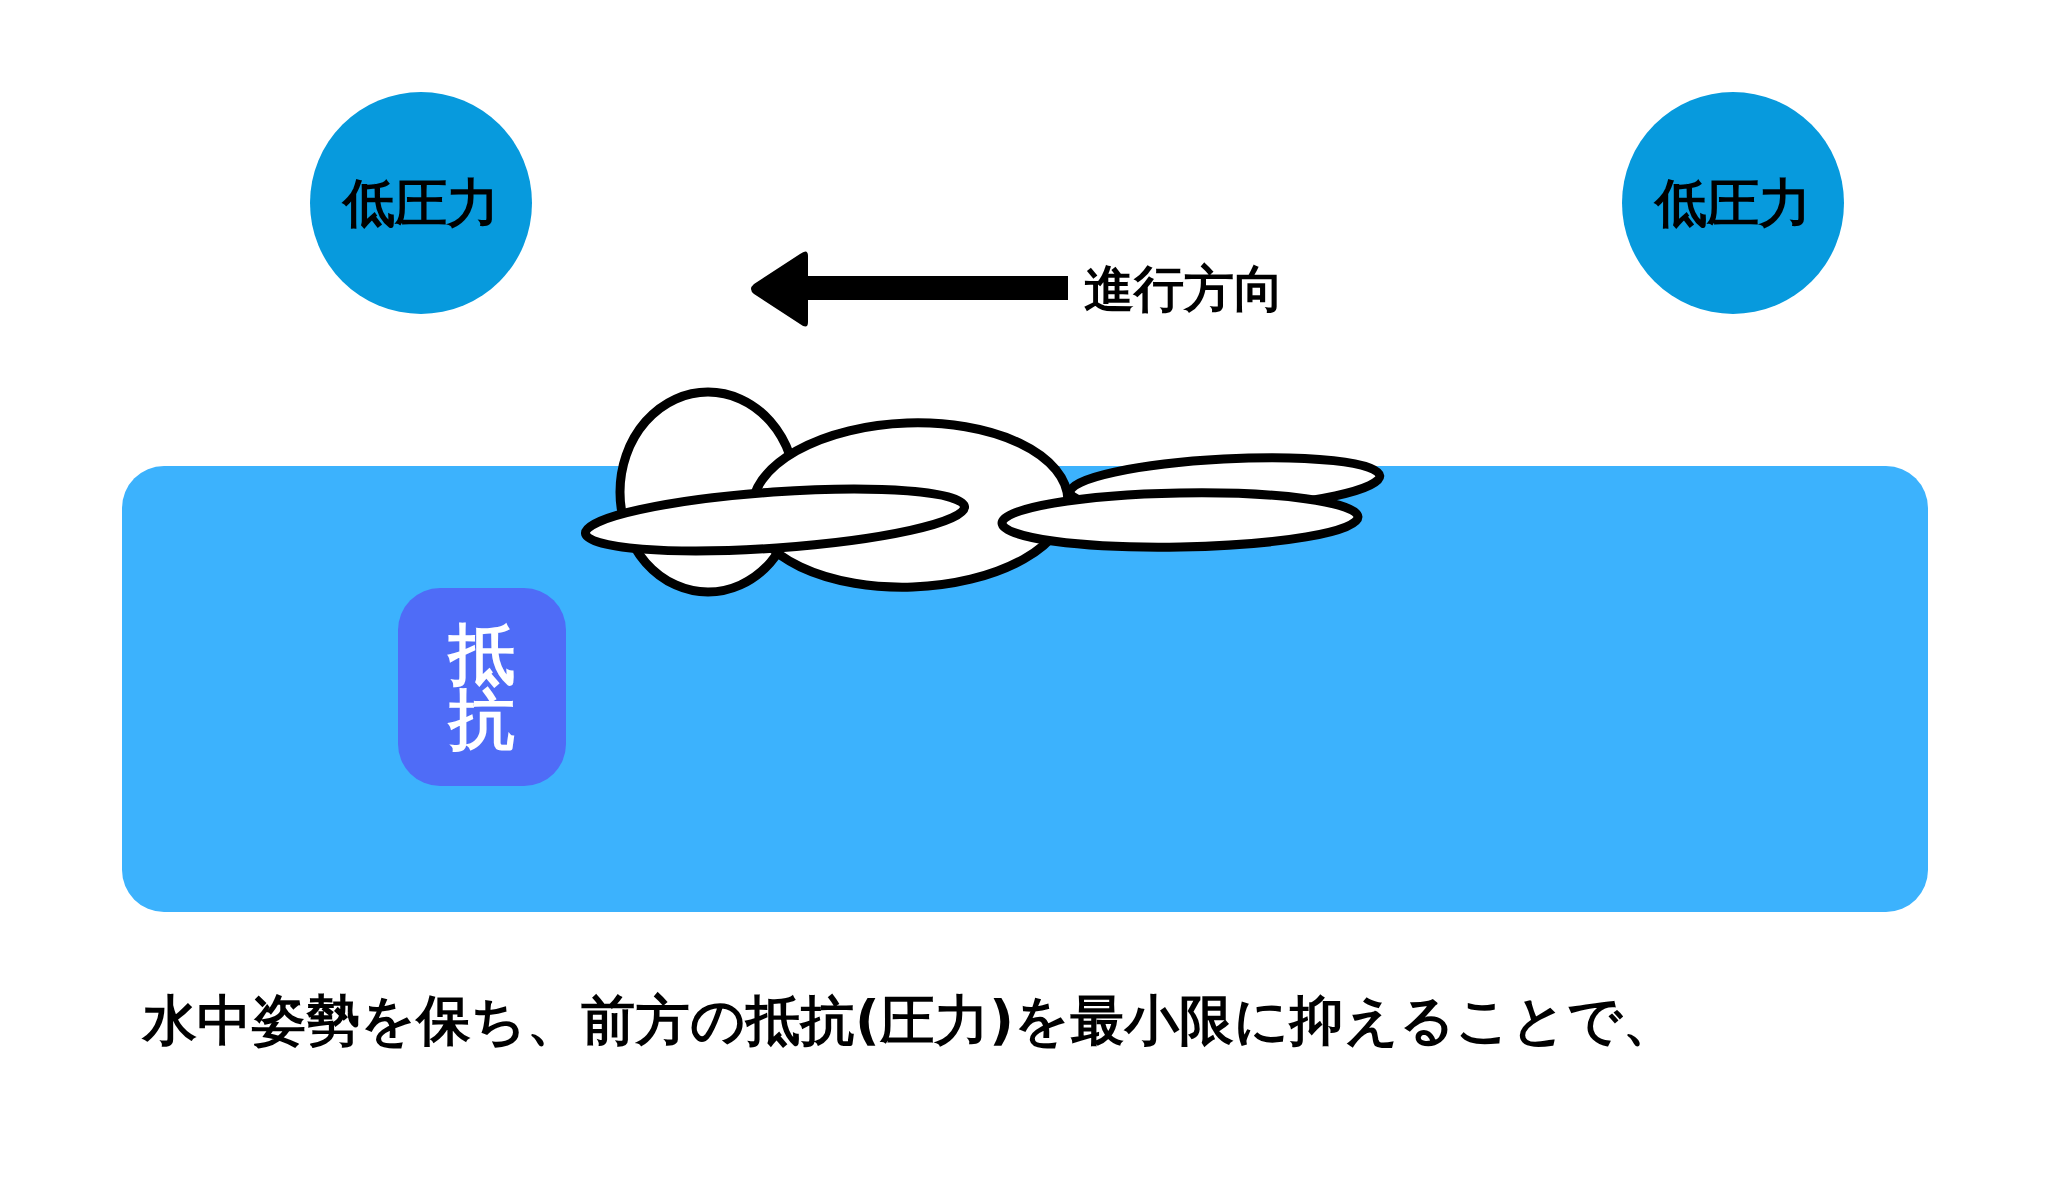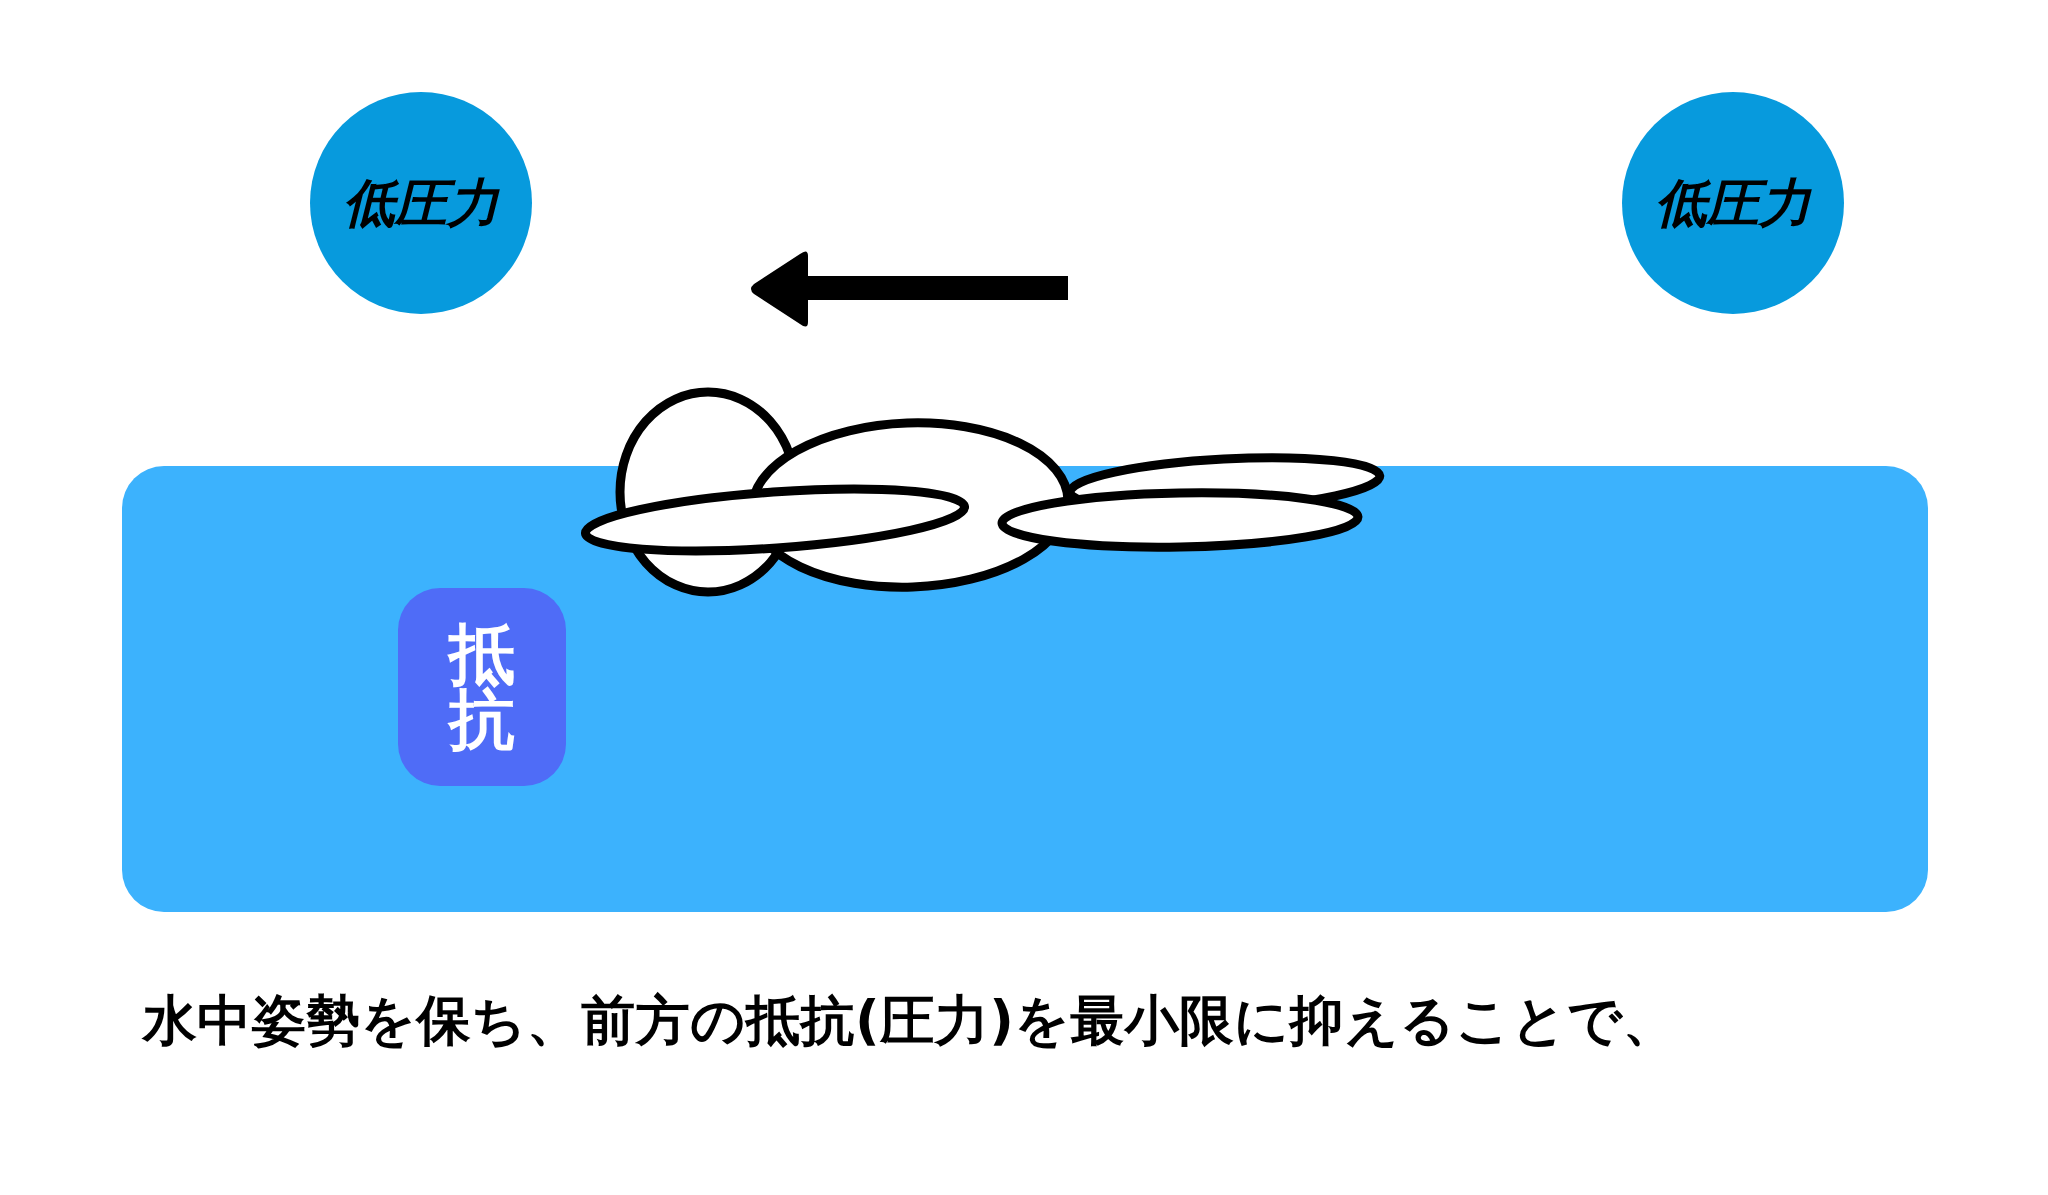--- a/index.html
+++ b/index.html
@@ -33,21 +33,20 @@
   
   .pressure-bubble {
     position: absolute;
     width: 222px;
     height: 222px;
     border-radius: 50%;
     background: #079add;
     display: flex;
     align-items: center;
     justify-content: center;
-    font-style: italic;
   }
   .pressure-bubble .bubble-label {
     color: #000000;
     font-size: 52px;
     font-weight: 700;
     letter-spacing: 0px;
     line-height: 1;
     white-space: nowrap;
   }
   #bubble-left  { left: 310px;  top: 92px; }
@@ -138,20 +137,21 @@
     <span class="bubble-label">低圧力</span>
   </div>
 
   <div class="direction-arrow-wrap">
     <svg width="320" height="82" viewBox="0 0 320 82" aria-hidden="true">
       <path d="M 60 8 L 60 74 Q 60 82 52 76 L 6 46 Q 0 41 6 36 L 52 6 Q 60 0 60 8 Z" fill="#000000"></path>
       <rect x="54" y="28" width="266" height="24" fill="#000000"></rect>
     </svg>
   </div>
 
+  <div class="direction-label">進行方向</div>
 
   <div class="swimmer-wrap">
     <svg width="1040" height="240" viewBox="0 0 1040 240" aria-hidden="true">
       <g fill="#ffffff" stroke="#000000" stroke-width="9" stroke-linejoin="round">
 
         <ellipse cx="148" cy="112" rx="88" ry="100"></ellipse>
 
         <ellipse cx="350" cy="125" rx="158" ry="82" transform="rotate(-2 350 125)"></ellipse>
 
         <ellipse cx="215" cy="140" rx="190" ry="28" transform="rotate(-4 215 140)"></ellipse>

